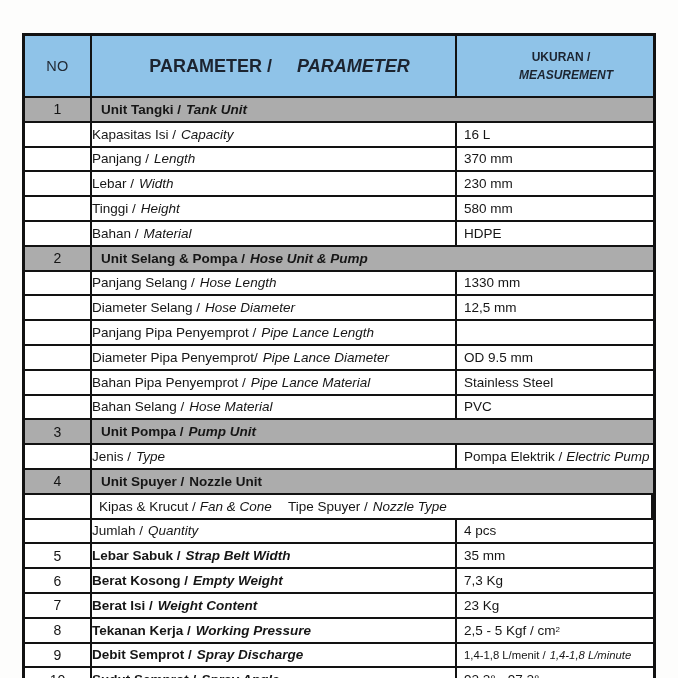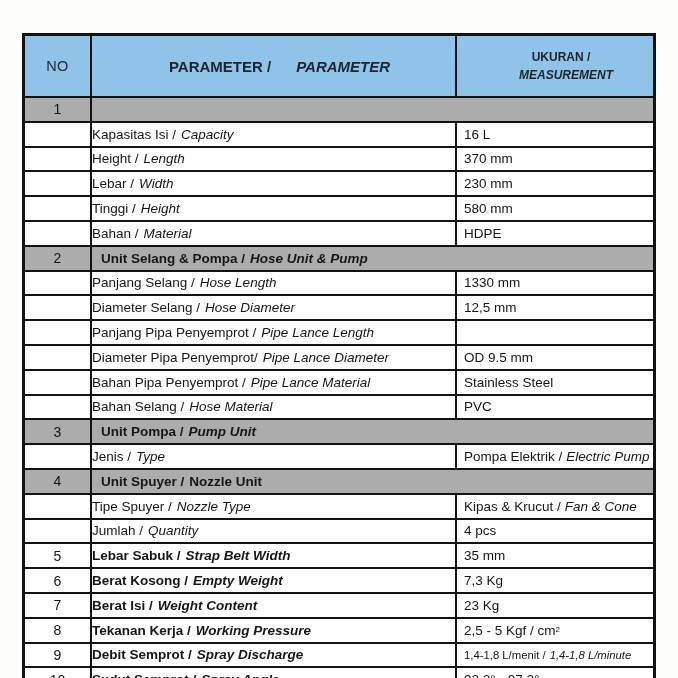--- a/index.html
+++ b/index.html
@@ -33,21 +33,21 @@
   }
   .c-value{
     flex:1 1 auto;padding-left:7px;font-size:13.5px;
     white-space:nowrap;overflow:hidden;
   }
   .c-merged{
     flex:1 1 auto;padding-left:9px;font-size:13.5px;
   }
   
   .h-no{font-size:14.5px;font-weight:normal;color:#222b36;letter-spacing:.5px;}
-  .h-param{justify-content:center;padding-left:12px;font-weight:bold;font-size:15px;color:#1c2430;gap:20px;}
+  .h-param{justify-content:center;padding-left:12px;font-weight:bold;font-size:18px;color:#1c2430;gap:20px;}
   .h-measure{flex-direction:column;justify-content:center;padding-left:12px;font-weight:bold;font-size:12px;color:#1c2430;line-height:1.5;}
   .h-measure .it{margin-left:10px;}
   
   .row-section{background:#ACACAC;}
   .row-section .c-no{font-weight:normal;}
   .row-section .c-merged{font-weight:bold;}
   
   .row-numbered .c-param{font-weight:bold;}
   .it{font-style:italic;margin-left:5px;}
   .it-upright{font-style:normal;margin-left:5px;}
@@ -68,39 +68,43 @@
     <div class="c c-value h-measure">
       <span>UKURAN /</span>
       <span class="it">MEASUREMENT</span>
     </div>
   </div>
   <div>
       <div class="trow row-section">
         <div class="c c-no">
           <span>1</span>
         </div>
+        <div class="c c-merged">
+          <span>Unit Tangki /</span>
+          <span class="it">Tank Unit</span>
+        </div>
       </div>
       <div class="trow row-detail">
         <div class="c c-no">
           <span></span>
         </div>
         <div class="c c-param">
           <span>Kapasitas Isi /</span>
           <span class="it">Capacity</span>
         </div>
         <div class="c c-value">
           <span>16 L</span>
         </div>
       </div>
       <div class="trow row-detail">
         <div class="c c-no">
           <span></span>
         </div>
         <div class="c c-param">
-          <span>Height /</span>
+          <span>Panjang /</span>
           <span class="it">Length</span>
         </div>
         <div class="c c-value">
           <span>370 mm</span>
         </div>
       </div>
       <div class="trow row-detail">
         <div class="c c-no">
           <span></span>
         </div>
@@ -242,27 +246,27 @@
         </div>
         <div class="c c-merged">
           <span>Unit Spuyer /</span>
           <span class="it-upright">Nozzle Unit</span>
         </div>
       </div>
       <div class="trow row-detail">
         <div class="c c-no">
           <span></span>
         </div>
+        <div class="c c-value">
+          <span>Kipas &amp; Krucut /</span>
+          <span class="val-it">Fan &amp; Cone</span>
+        </div>
         <div class="c c-param">
           <span>Tipe Spuyer /</span>
           <span class="it">Nozzle Type</span>
-        </div>
-        <div class="c c-value">
-          <span>Kipas &amp; Krucut /</span>
-          <span class="val-it">Fan &amp; Cone</span>
         </div>
       </div>
       <div class="trow row-detail">
         <div class="c c-no">
           <span></span>
         </div>
         <div class="c c-param">
           <span>Jumlah /</span>
           <span class="it">Quantity</span>
         </div>

